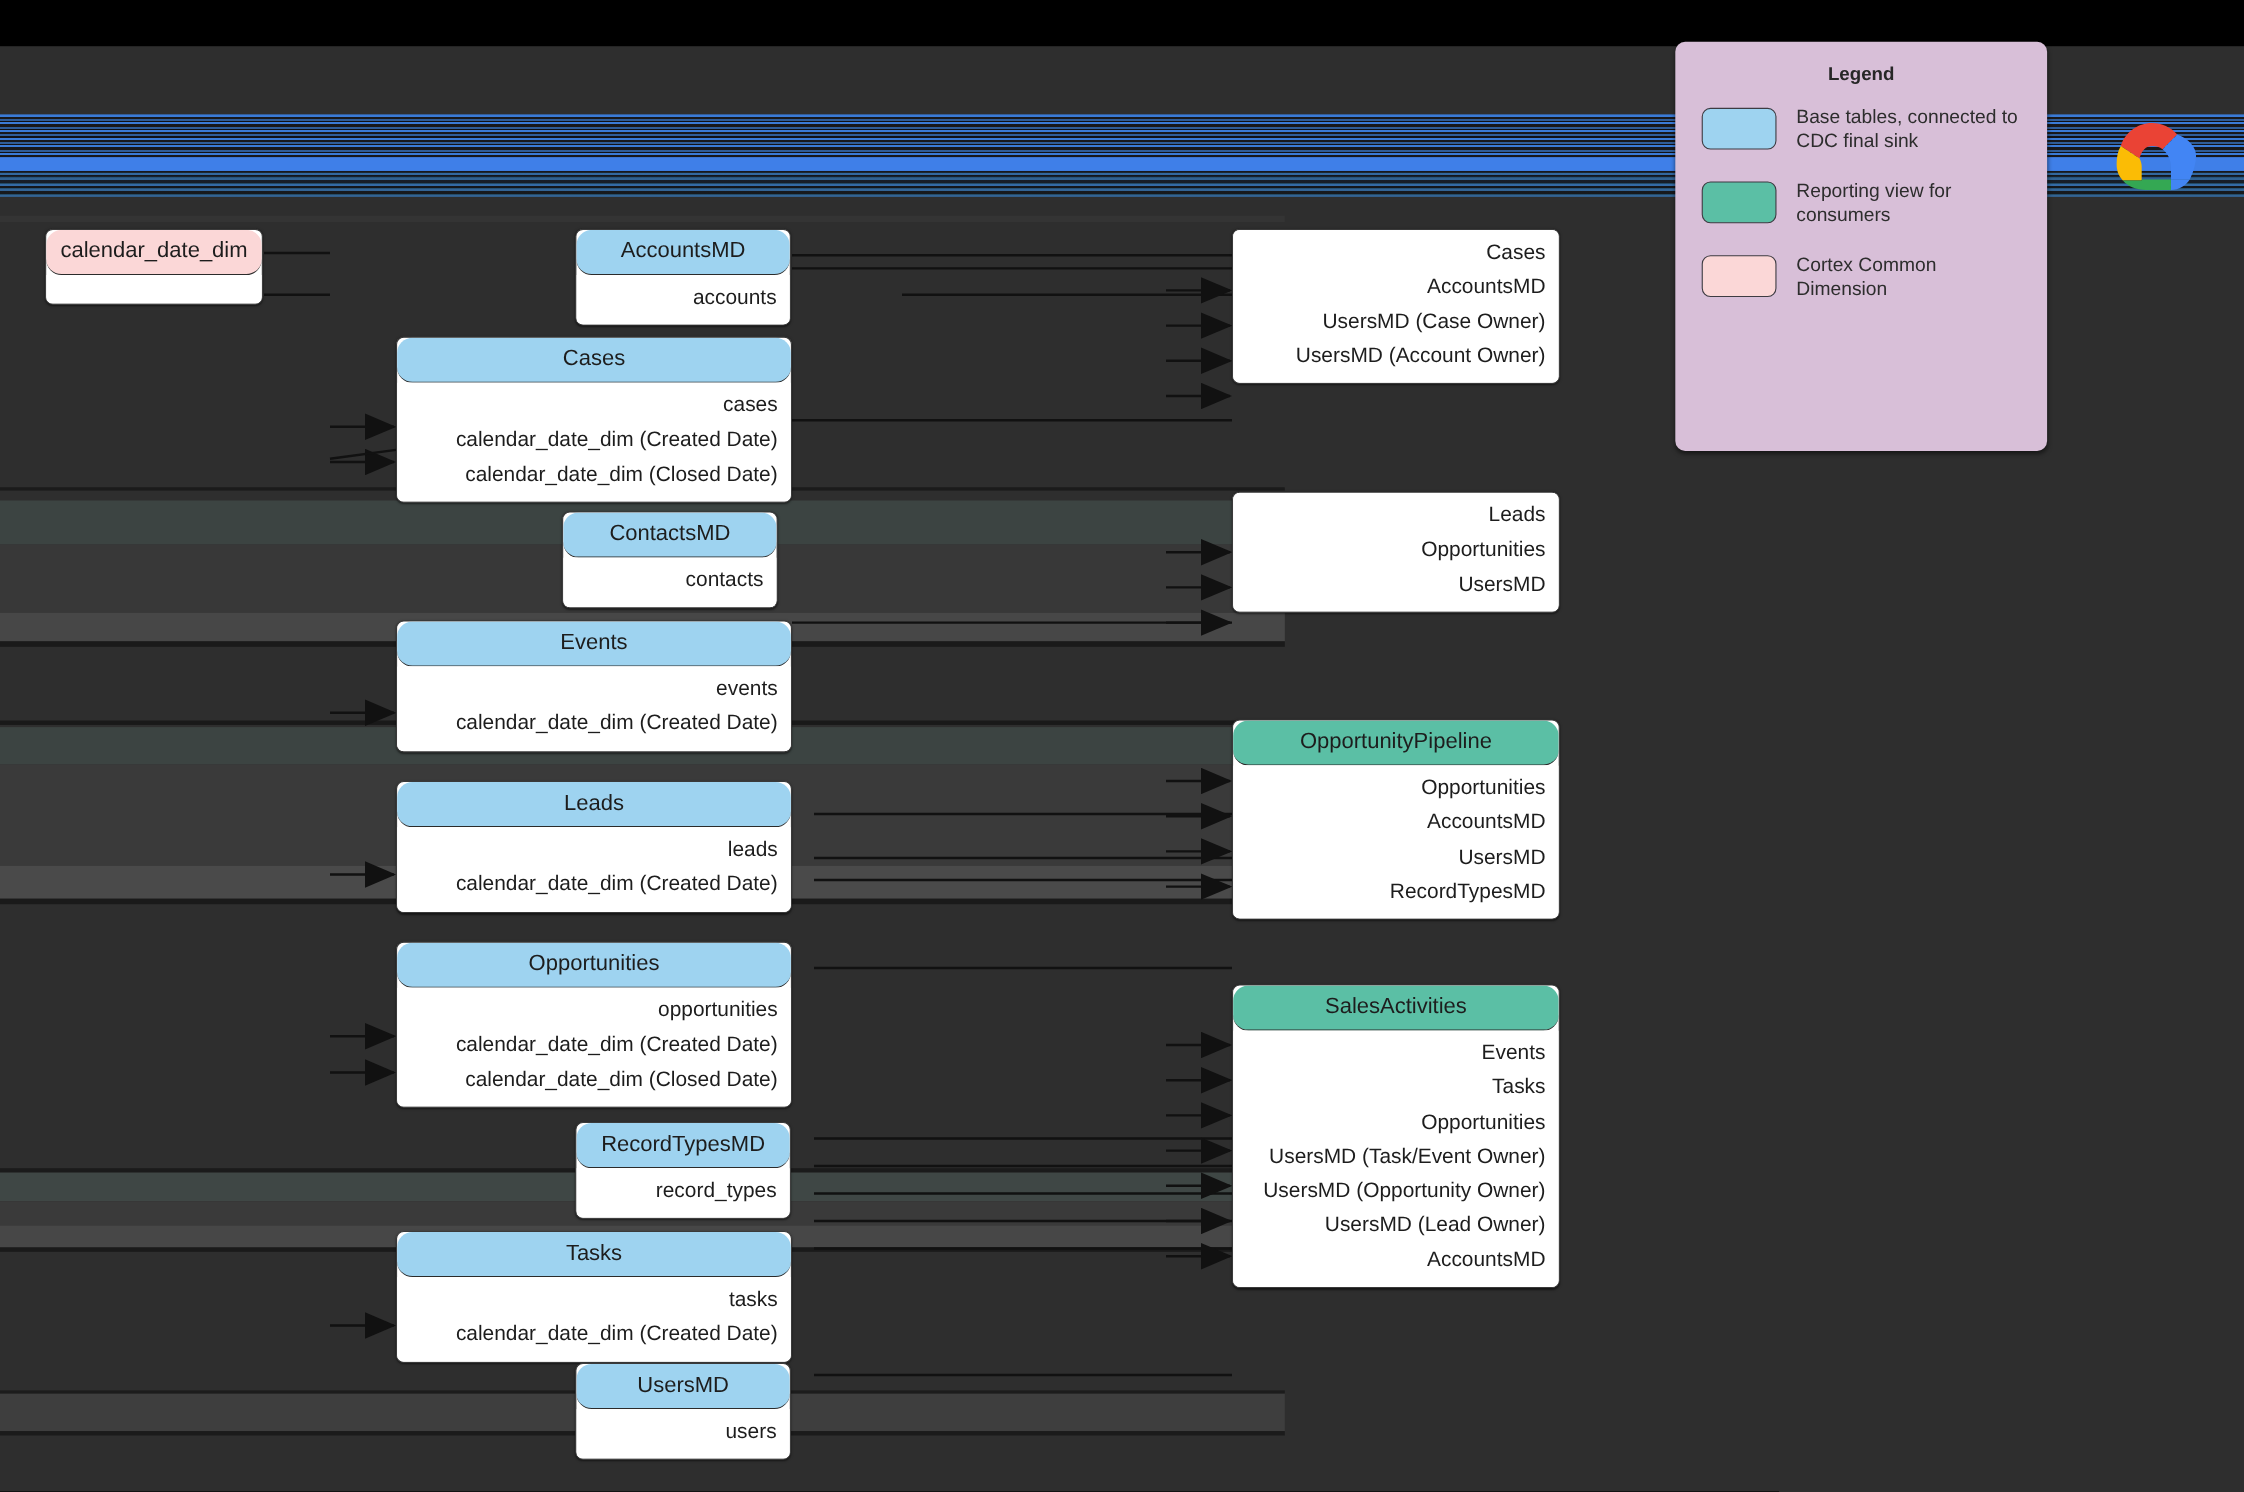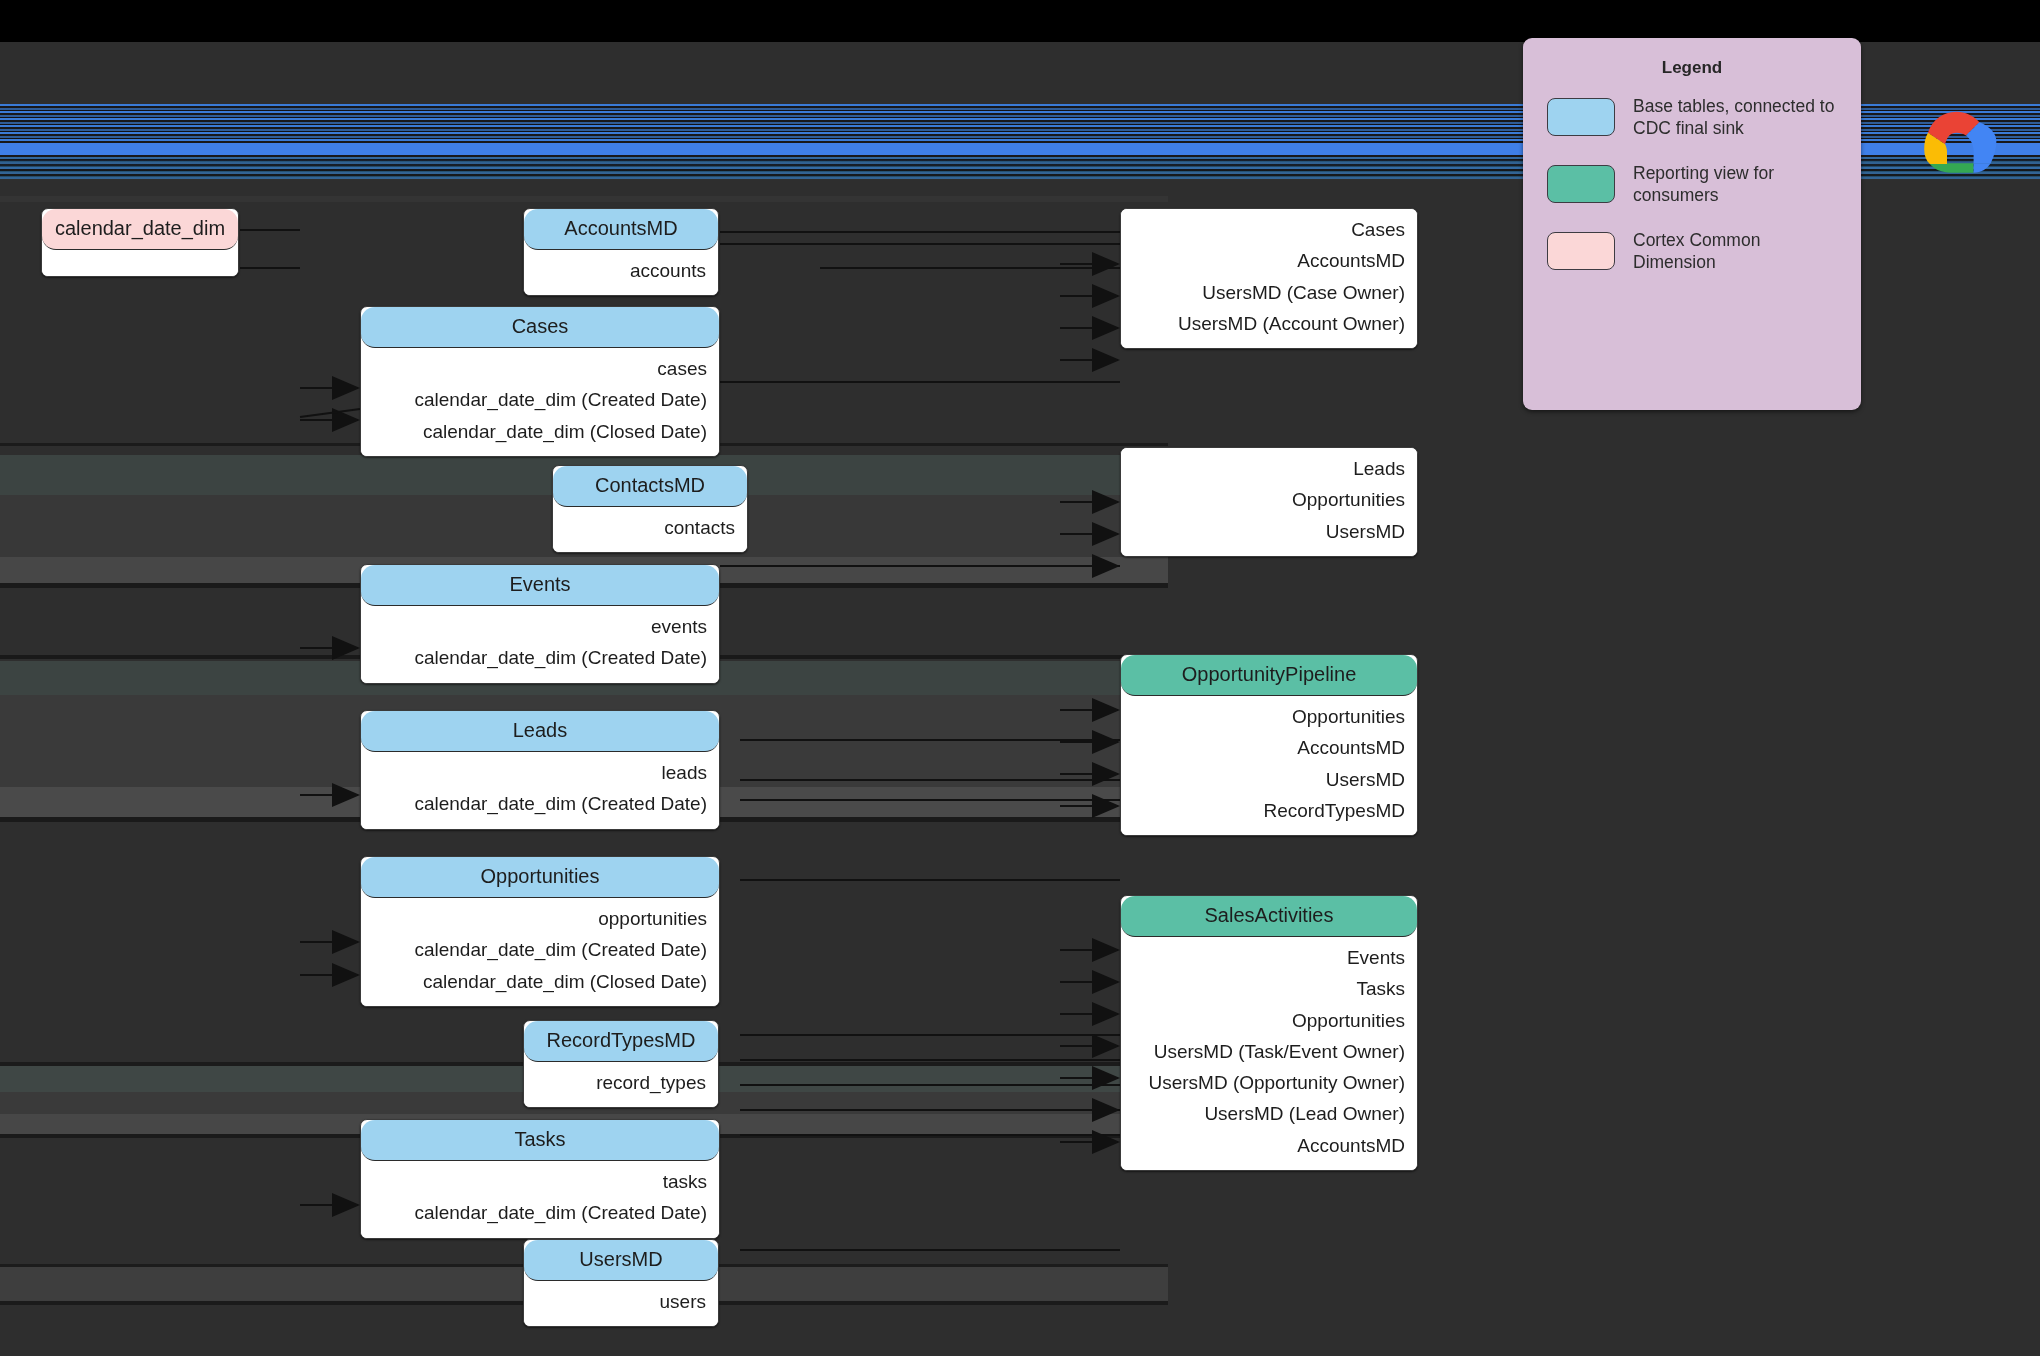--- a/index.html
+++ b/index.html
@@ -200,21 +200,21 @@
 
   <div class="node blue" style="left:360px;top:306px;width:360px;">
     <div class="hdr">Cases</div>
     <div class="body">
         <div class="row">cases</div>
         <div class="row">calendar_date_dim (Created Date)</div>
         <div class="row">calendar_date_dim (Closed Date)</div>
       </div>
   </div>
 
-  <div class="node blue" style="left:552px;top:465px;width:196px;">
+  <div class="node blue" style="left:511px;top:465px;width:196px;">
     <div class="hdr">ContactsMD</div>
     <div class="body">
         <div class="row">contacts</div>
       </div>
   </div>
 
   <div class="node blue" style="left:360px;top:564px;width:360px;">
     <div class="hdr">Events</div>
     <div class="body">
         <div class="row">events</div>

